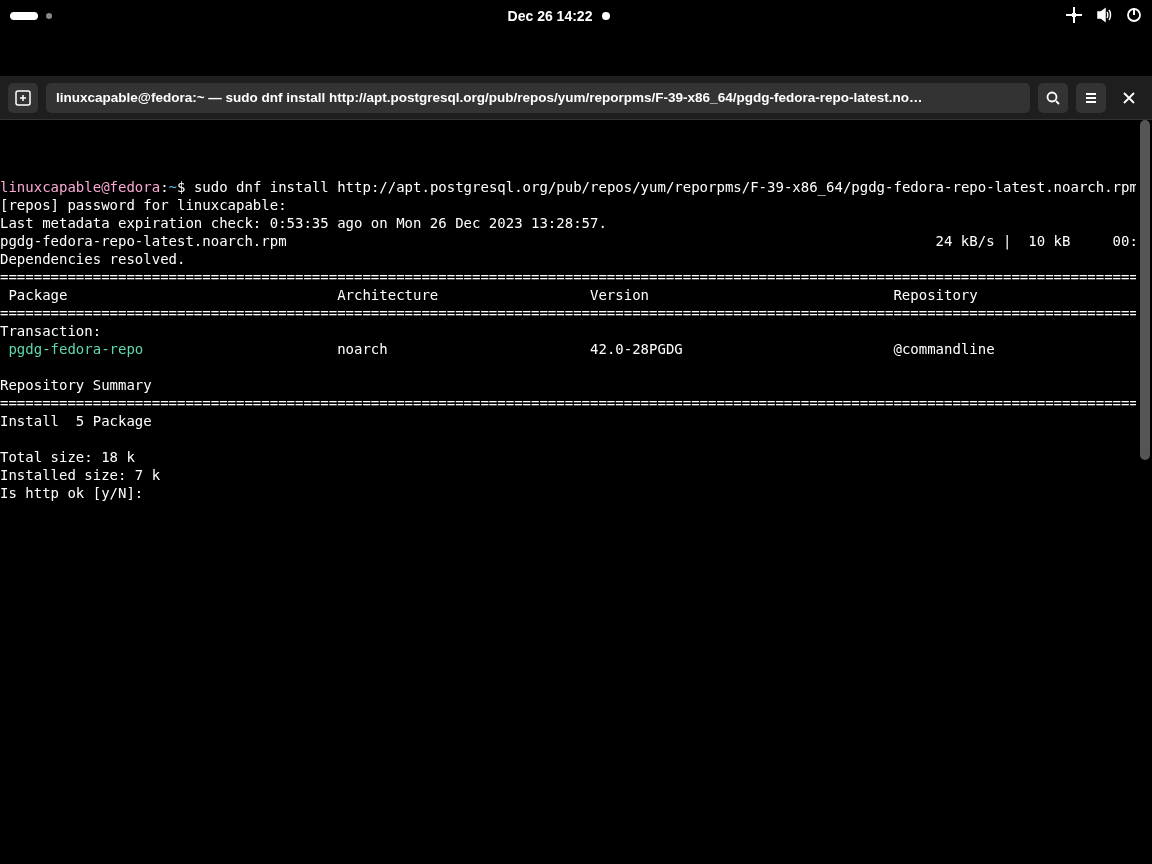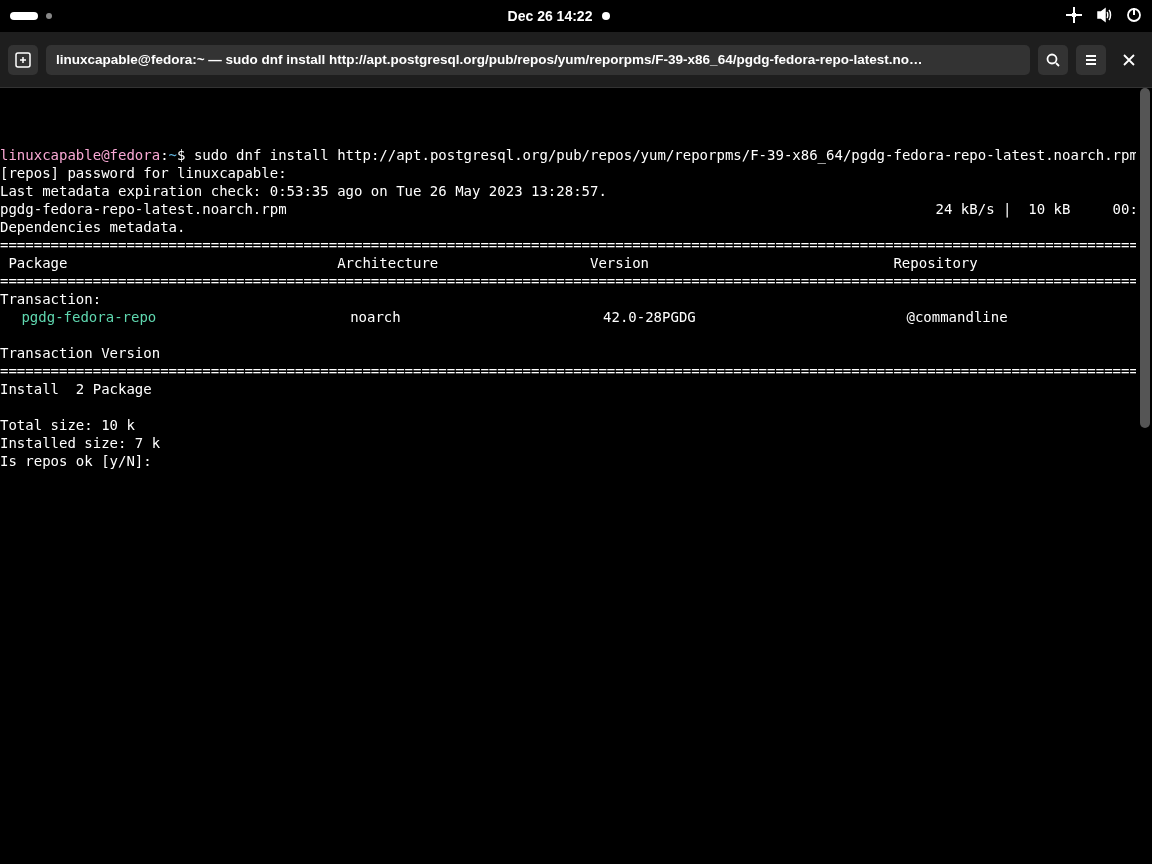--- a/index.html
+++ b/index.html
@@ -54,27 +54,28 @@
     }
     .topbar-right {
       display: flex;
       align-items: center;
       gap: 14px;
     }
     .topbar-right svg {
       fill: #fff;
     }
     .window-header {
-      height: 56px;
+      height: 44px;
       background: #1e1e1e;
       display: flex;
       align-items: center;
       padding: 0 8px;
       gap: 8px;
       border-bottom: 1px solid #333;
+      margin-top: 44px;
     }
     .header-btn {
       width: 30px;
       height: 30px;
       background: #333;
       border-radius: 5px;
       display: flex;
       align-items: center;
       justify-content: center;
       color: #fff;
@@ -111,21 +112,21 @@
       white-space: pre;
       color: #fff;
       position: relative;
     }
     .terminal-content {
       width: 1136px;
       overflow: hidden;
     }
     .prompt-user { color: #f9a8d4; }
     .prompt-path { color: #5fafd7; }
-    .pkg-name { color: #5fd7af; margin-left: 13px; }
+    .pkg-name { color: #5fd7af; }
     .scrollbar {
       position: absolute;
       right: 2px;
       top: 0;
       width: 10px;
       height: 340px;
       background: #555;
       border-radius: 5px;
     }
   </style>
@@ -191,29 +192,29 @@
     <svg width="14" height="14" viewBox="0 0 14 14">
         <path d="M2 2l10 10M12 2L2 12" stroke="#fff" stroke-width="1.8"></path>
       </svg>
   </div>
 </div>
 
 <div class="terminal-body">
   <div class="scrollbar"></div>
   <div class="terminal-content"><span class="prompt-user">linuxcapable@fedora</span><span>:</span><span class="prompt-path">~</span><span>$ </span><span>sudo dnf install http://apt.postgresql.org/pub/repos/yum/reporpms/F-39-x86_64/pgdg-fedora-repo-latest.noarch.rpm</span>
 <span>[repos] password for linuxcapable:</span>
-<span>Last metadata expiration check: 0:53:35 ago on Tue 26 May 2023 13:28:57.</span>
+<span>Last metadata expiration check: 0:53:35 ago on Mon 26 Dec 2023 13:28:57.</span>
 <span>pgdg-fedora-repo-latest.noarch.rpm                                                                             24 kB/s |  10 kB     00:00</span>
-<span>Dependencies metadata.</span>
+<span>Dependencies resolved.</span>
 <span>=========================================================================================================================================================</span>
 <span> Package                                Architecture                  Version                             Repository                            Size</span>
 <span>=========================================================================================================================================================</span>
 <span>Transaction:</span>
 <span class="pkg-name"> pgdg-fedora-repo</span><span>                       noarch                        42.0-28PGDG                         @commandline                         10 k</span>
 <span></span>
-<span>Transaction Version</span>
+<span>Repository Summary</span>
 <span>=========================================================================================================================================================</span>
-<span>Install  2 Package</span>
+<span>Install  5 Package</span>
 <span></span>
-<span>Total size: 10 k</span>
+<span>Total size: 18 k</span>
 <span>Installed size: 7 k</span>
-<span>Is repos ok [y/N]: </span></div>
+<span>Is http ok [y/N]: </span></div>
 </div>
 
 </body></html>

